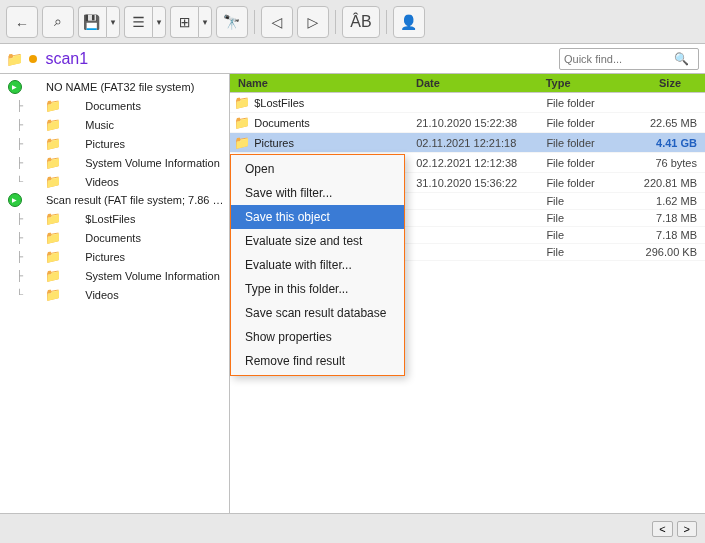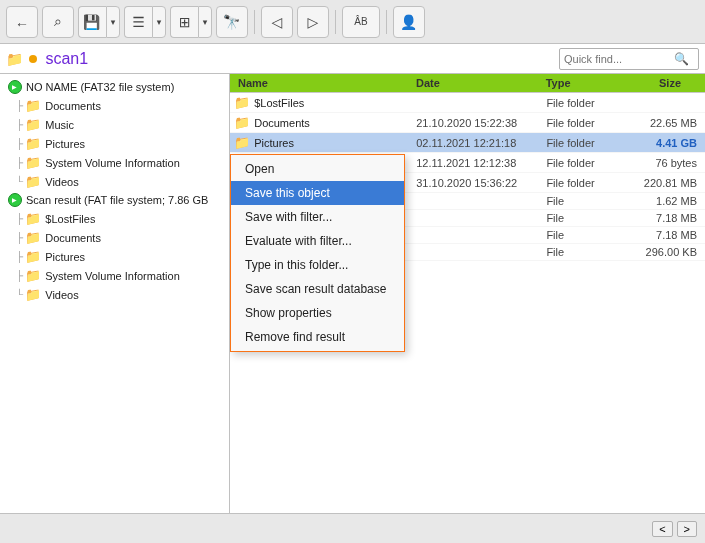--- a/index.html
+++ b/index.html
@@ -141,20 +141,21 @@
     }
 
     
     .tree-item {
       display: flex;
       align-items: center;
       padding: 2px 4px 2px 8px;
       cursor: pointer;
       white-space: nowrap;
       overflow: hidden;
+      gap: 20px;
     }
 
     .tree-indent { padding-left: 16px; }
 
     .tree-icon {
       margin-right: 4px;
       font-size: 13px;
       flex-shrink: 0;
     }
     .folder-icon { color: #d4a017; }
@@ -325,21 +326,21 @@
   </div>
   <div class="toolbar-split">
     <div class="main-btn">⊞</div>
     <div class="arrow-btn">▾</div>
   </div>
   <div class="toolbar-btn">🔭</div>
   <div class="toolbar-sep"></div>
   <div class="toolbar-btn">◁</div>
   <div class="toolbar-btn">▷</div>
   <div class="toolbar-sep"></div>
-  <div class="toolbar-btn" style="font-size:10px; width:38px;">ÂB</div>
+  <div class="toolbar-btn" style="font-size:16px; width:38px;">ÂB</div>
   <div class="toolbar-sep"></div>
   <div class="toolbar-btn">👤</div>
 </div>
 
 <div class="address-bar">
   <span class="address-folder-icon">📁</span>
   <span class="address-dot"></span>
   <span class="address-text">scan1</span>
   <div class="search-box">
     <input type="text" placeholder="Quick find..." style="">
@@ -462,21 +463,21 @@
         <div class="file-date">02.11.2021 12:21:18</div>
         <div class="file-type">File folder</div>
         <div class="file-size highlight-blue">4.41 GB</div>
       </div>
 
       <div class="file-row">
         <div class="file-name">
           <span class="file-folder-icon">📁</span>
           <span class="file-name-text">System Volume Information</span>
         </div>
-        <div class="file-date">12.11.2021 12:12:38</div>
+        <div class="file-date">02.12.2021 12:12:38</div>
         <div class="file-type">File folder</div>
         <div class="file-size">76 bytes</div>
       </div>
 
       <div class="file-row">
         <div class="file-name">
           <span class="file-folder-icon">📁</span>
           <span class="file-name-text">Videos</span>
         </div>
         <div class="file-date">31.10.2020 15:36:22</div>
@@ -517,22 +518,23 @@
         </div>
         <div class="file-date"></div>
         <div class="file-type">File</div>
         <div class="file-size">296.00 KB</div>
       </div>
 
     </div>
 
     <div class="context-menu">
       <div class="context-item">Open</div>
+      <div class="context-item">Save with filter...</div>
       <div class="context-item active">Save this object</div>
-      <div class="context-item">Save with filter...</div>
+      <div class="context-item">Evaluate size and test</div>
       <div class="context-item">Evaluate with filter...</div>
       <div class="context-item">Type in this folder...</div>
       <div class="context-item">Save scan result database</div>
       <div class="context-item">Show properties</div>
       <div class="context-item">Remove find result</div>
     </div>
 
   </div>
 </div>
 

